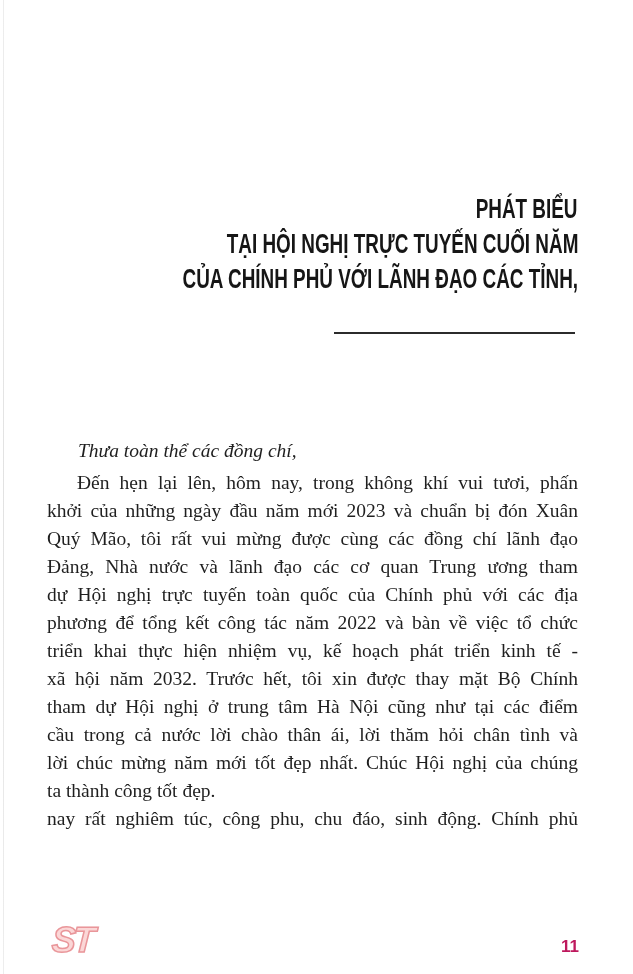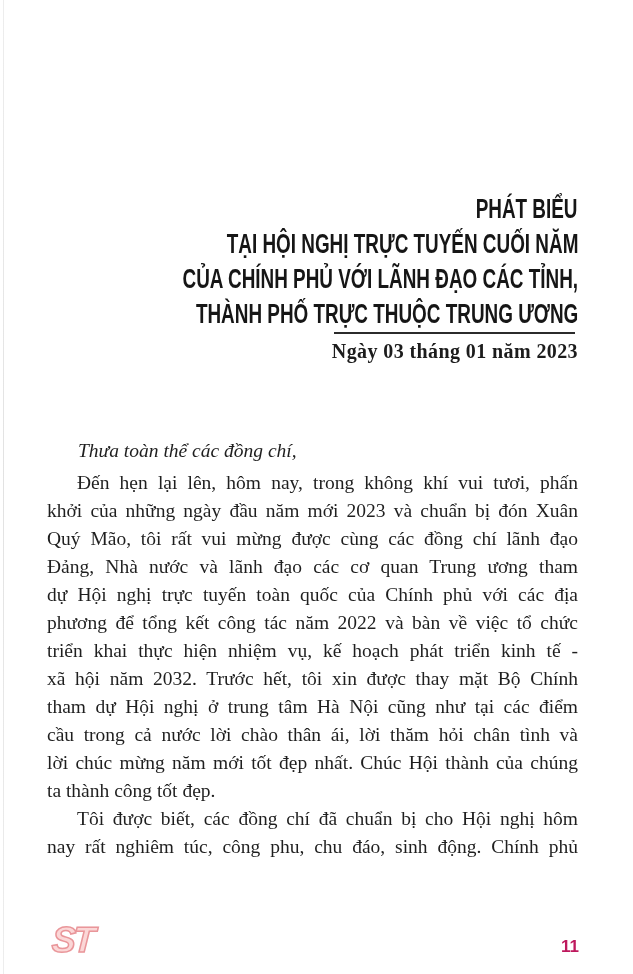--- a/index.html
+++ b/index.html
@@ -113,44 +113,41 @@
 </head>
 <body>
 
 <div class="page">
   <div class="scan-edge"></div>
 
   <div class="title-block">
     <div class="title-line"><span>PHÁT BIỂU</span></div>
     <div class="title-line"><span>TẠI HỘI NGHỊ TRỰC TUYẾN CUỐI NĂM</span></div>
     <div class="title-line"><span>CỦA CHÍNH PHỦ VỚI LÃNH ĐẠO CÁC TỈNH,</span></div>
-    <div class="title-line"><span>THÀNH PHỐ TRỰC THUỘC TRUNG ƯƠNG</span></div>
   </div>
 
   <div class="title-rule"></div>
 
-  <div class="date-line">Ngày 03 tháng 01 năm 2023</div>
 
   <div class="content">
     <div class="salutation">Thưa toàn thể các đồng chí,</div>
 
     <div class="paragraphs">
       <div class="body-line first">Đến hẹn lại lên, hôm nay, trong không khí vui tươi, phấn</div>
       <div class="body-line">khởi của những ngày đầu năm mới 2023 và chuẩn bị đón Xuân</div>
       <div class="body-line">Quý Mão, tôi rất vui mừng được cùng các đồng chí lãnh đạo</div>
       <div class="body-line">Đảng, Nhà nước và lãnh đạo các cơ quan Trung ương tham</div>
       <div class="body-line">dự Hội nghị trực tuyến toàn quốc của Chính phủ với các địa</div>
       <div class="body-line">phương để tổng kết công tác năm 2022 và bàn về việc tổ chức</div>
       <div class="body-line">triển khai thực hiện nhiệm vụ, kế hoạch phát triển kinh tế -</div>
       <div class="body-line">xã hội năm 2032. Trước hết, tôi xin được thay mặt Bộ Chính</div>
       <div class="body-line">tham dự Hội nghị ở trung tâm Hà Nội cũng như tại các điểm</div>
       <div class="body-line">cầu trong cả nước lời chào thân ái, lời thăm hỏi chân tình và</div>
-      <div class="body-line">lời chúc mừng năm mới tốt đẹp nhất. Chúc Hội thành của chúng</div>
+      <div class="body-line">lời chúc mừng năm mới tốt đẹp nhất. Chúc Hội nghị của chúng</div>
       <div class="body-line par-end">ta thành công tốt đẹp.</div>
 
-      <div class="body-line first">Tôi được biết, các đồng chí đã chuẩn bị cho Hội nghị hôm</div>
       <div class="body-line">nay rất nghiêm túc, công phu, chu đáo, sinh động. Chính phủ</div>
     </div>
   </div>
 
   <div class="publisher-logo">ST</div>
   <div class="page-number">11</div>
 </div>
 
 </body></html>

